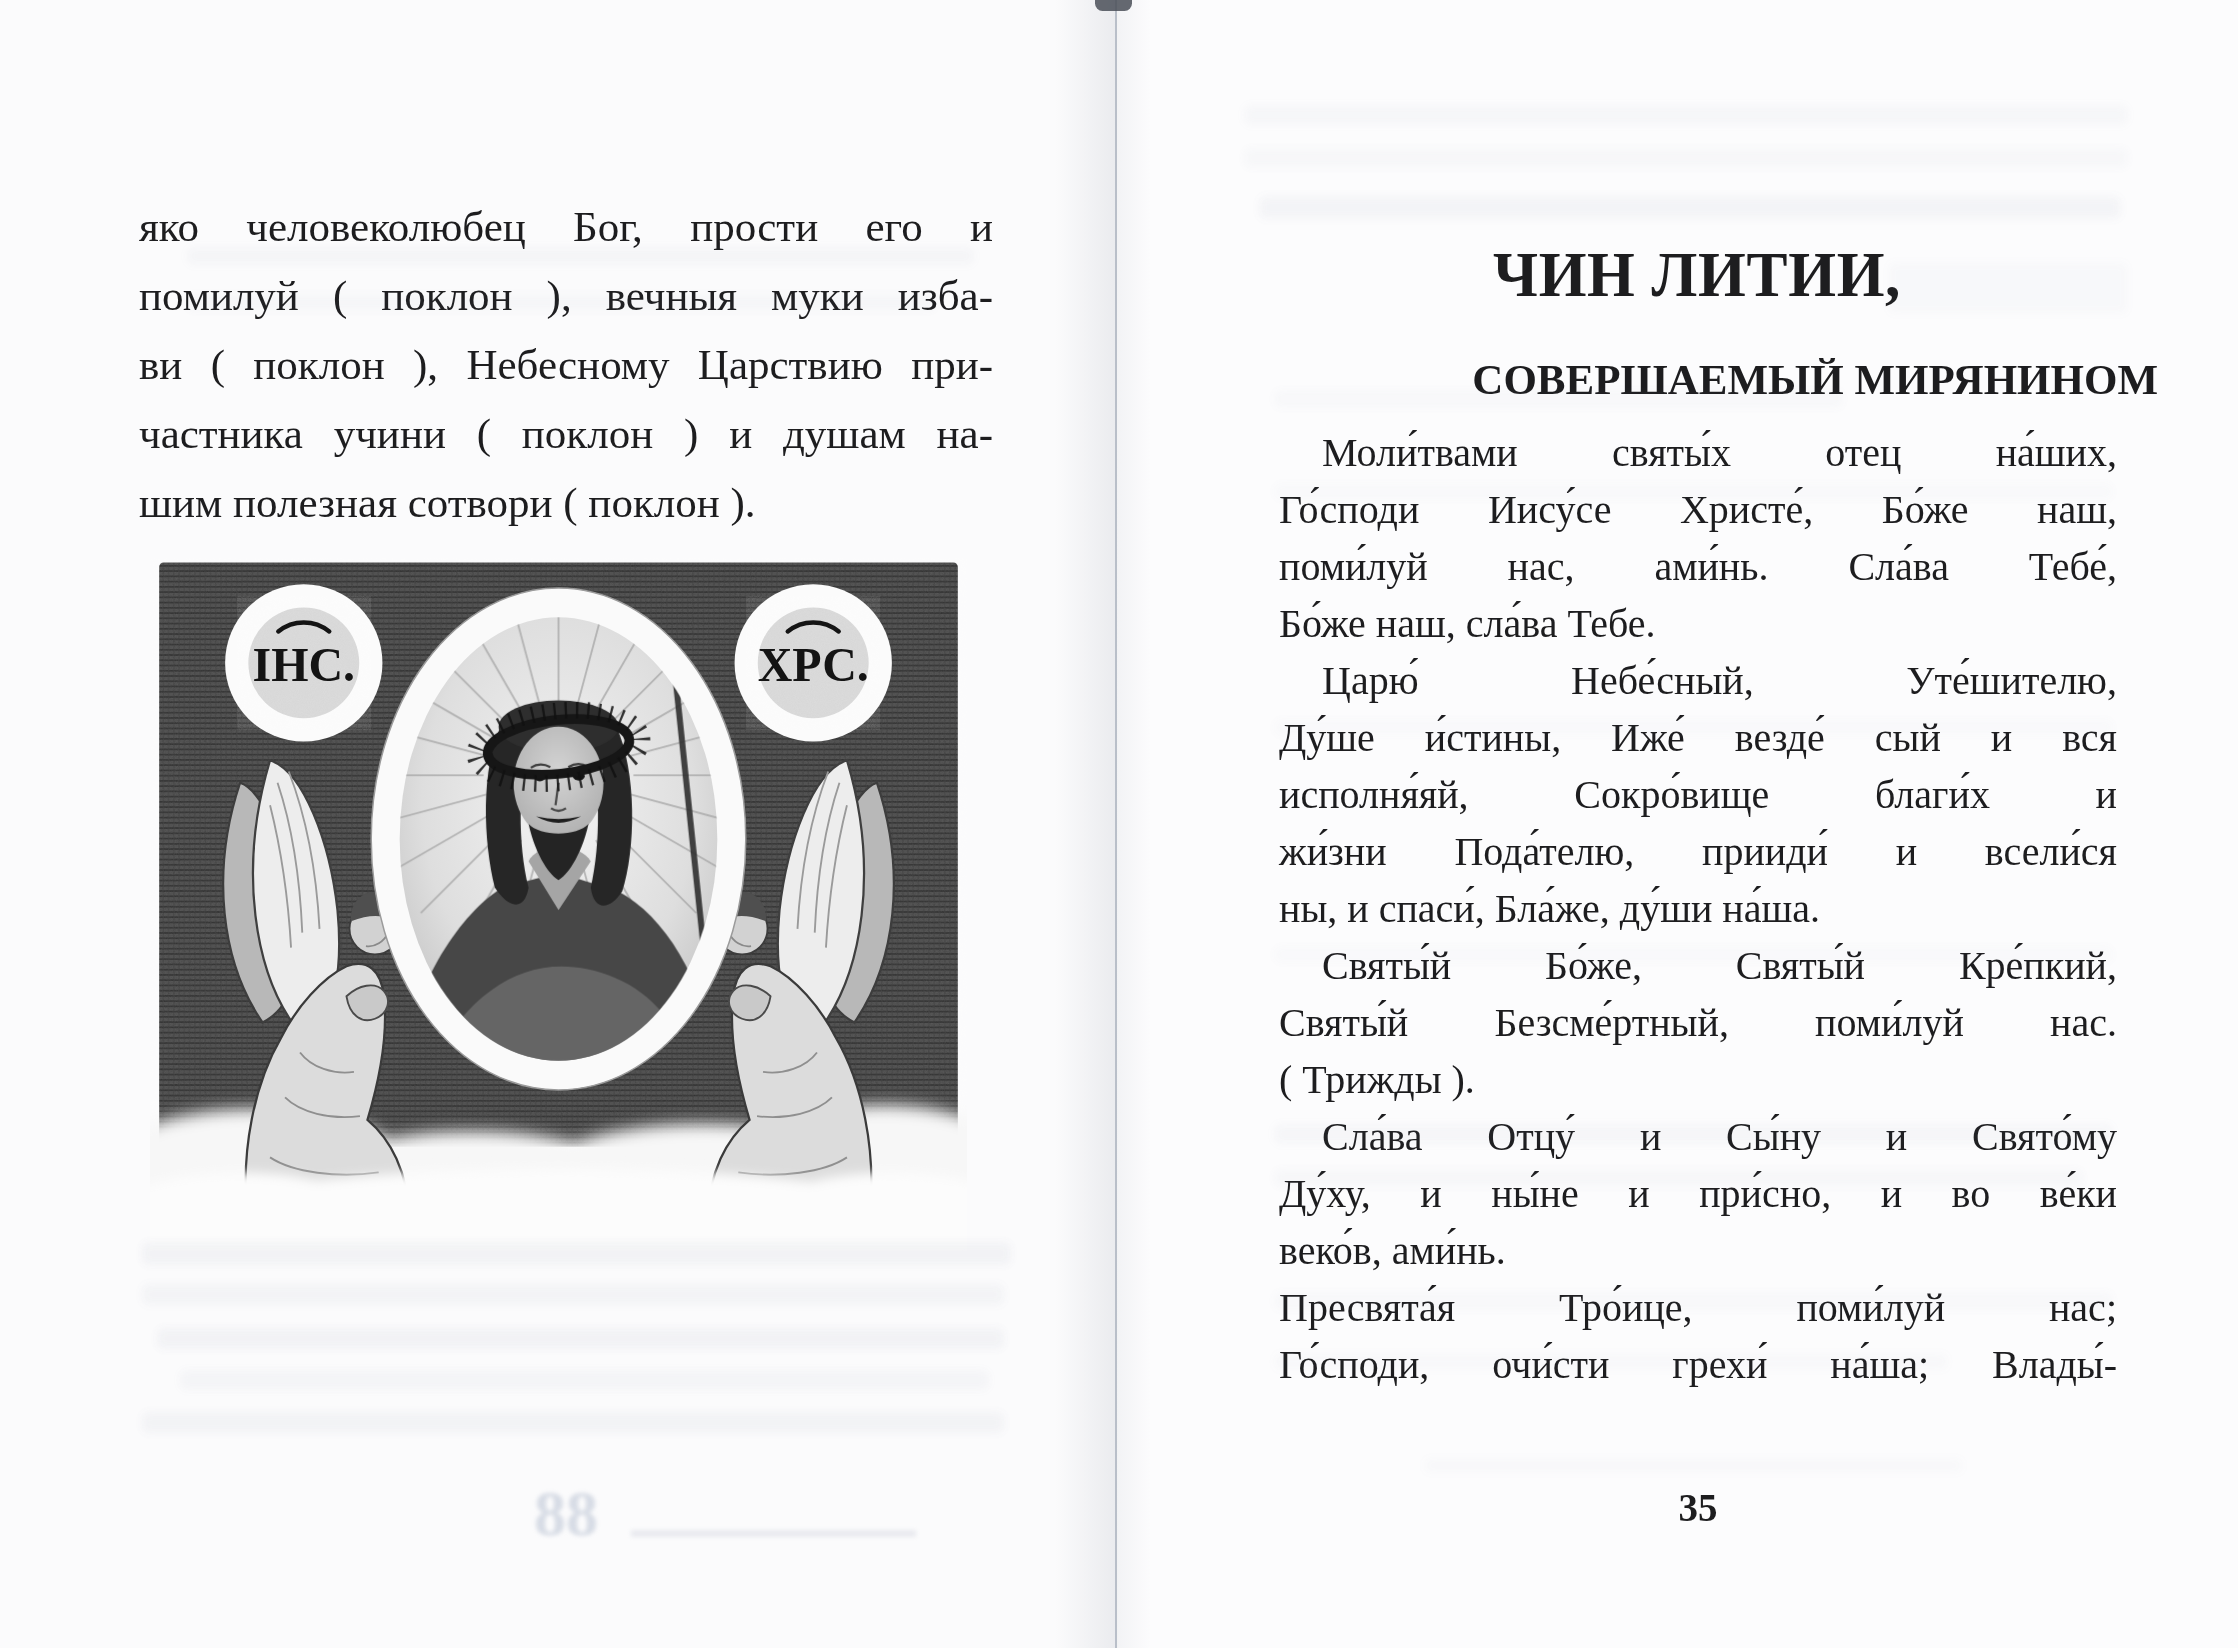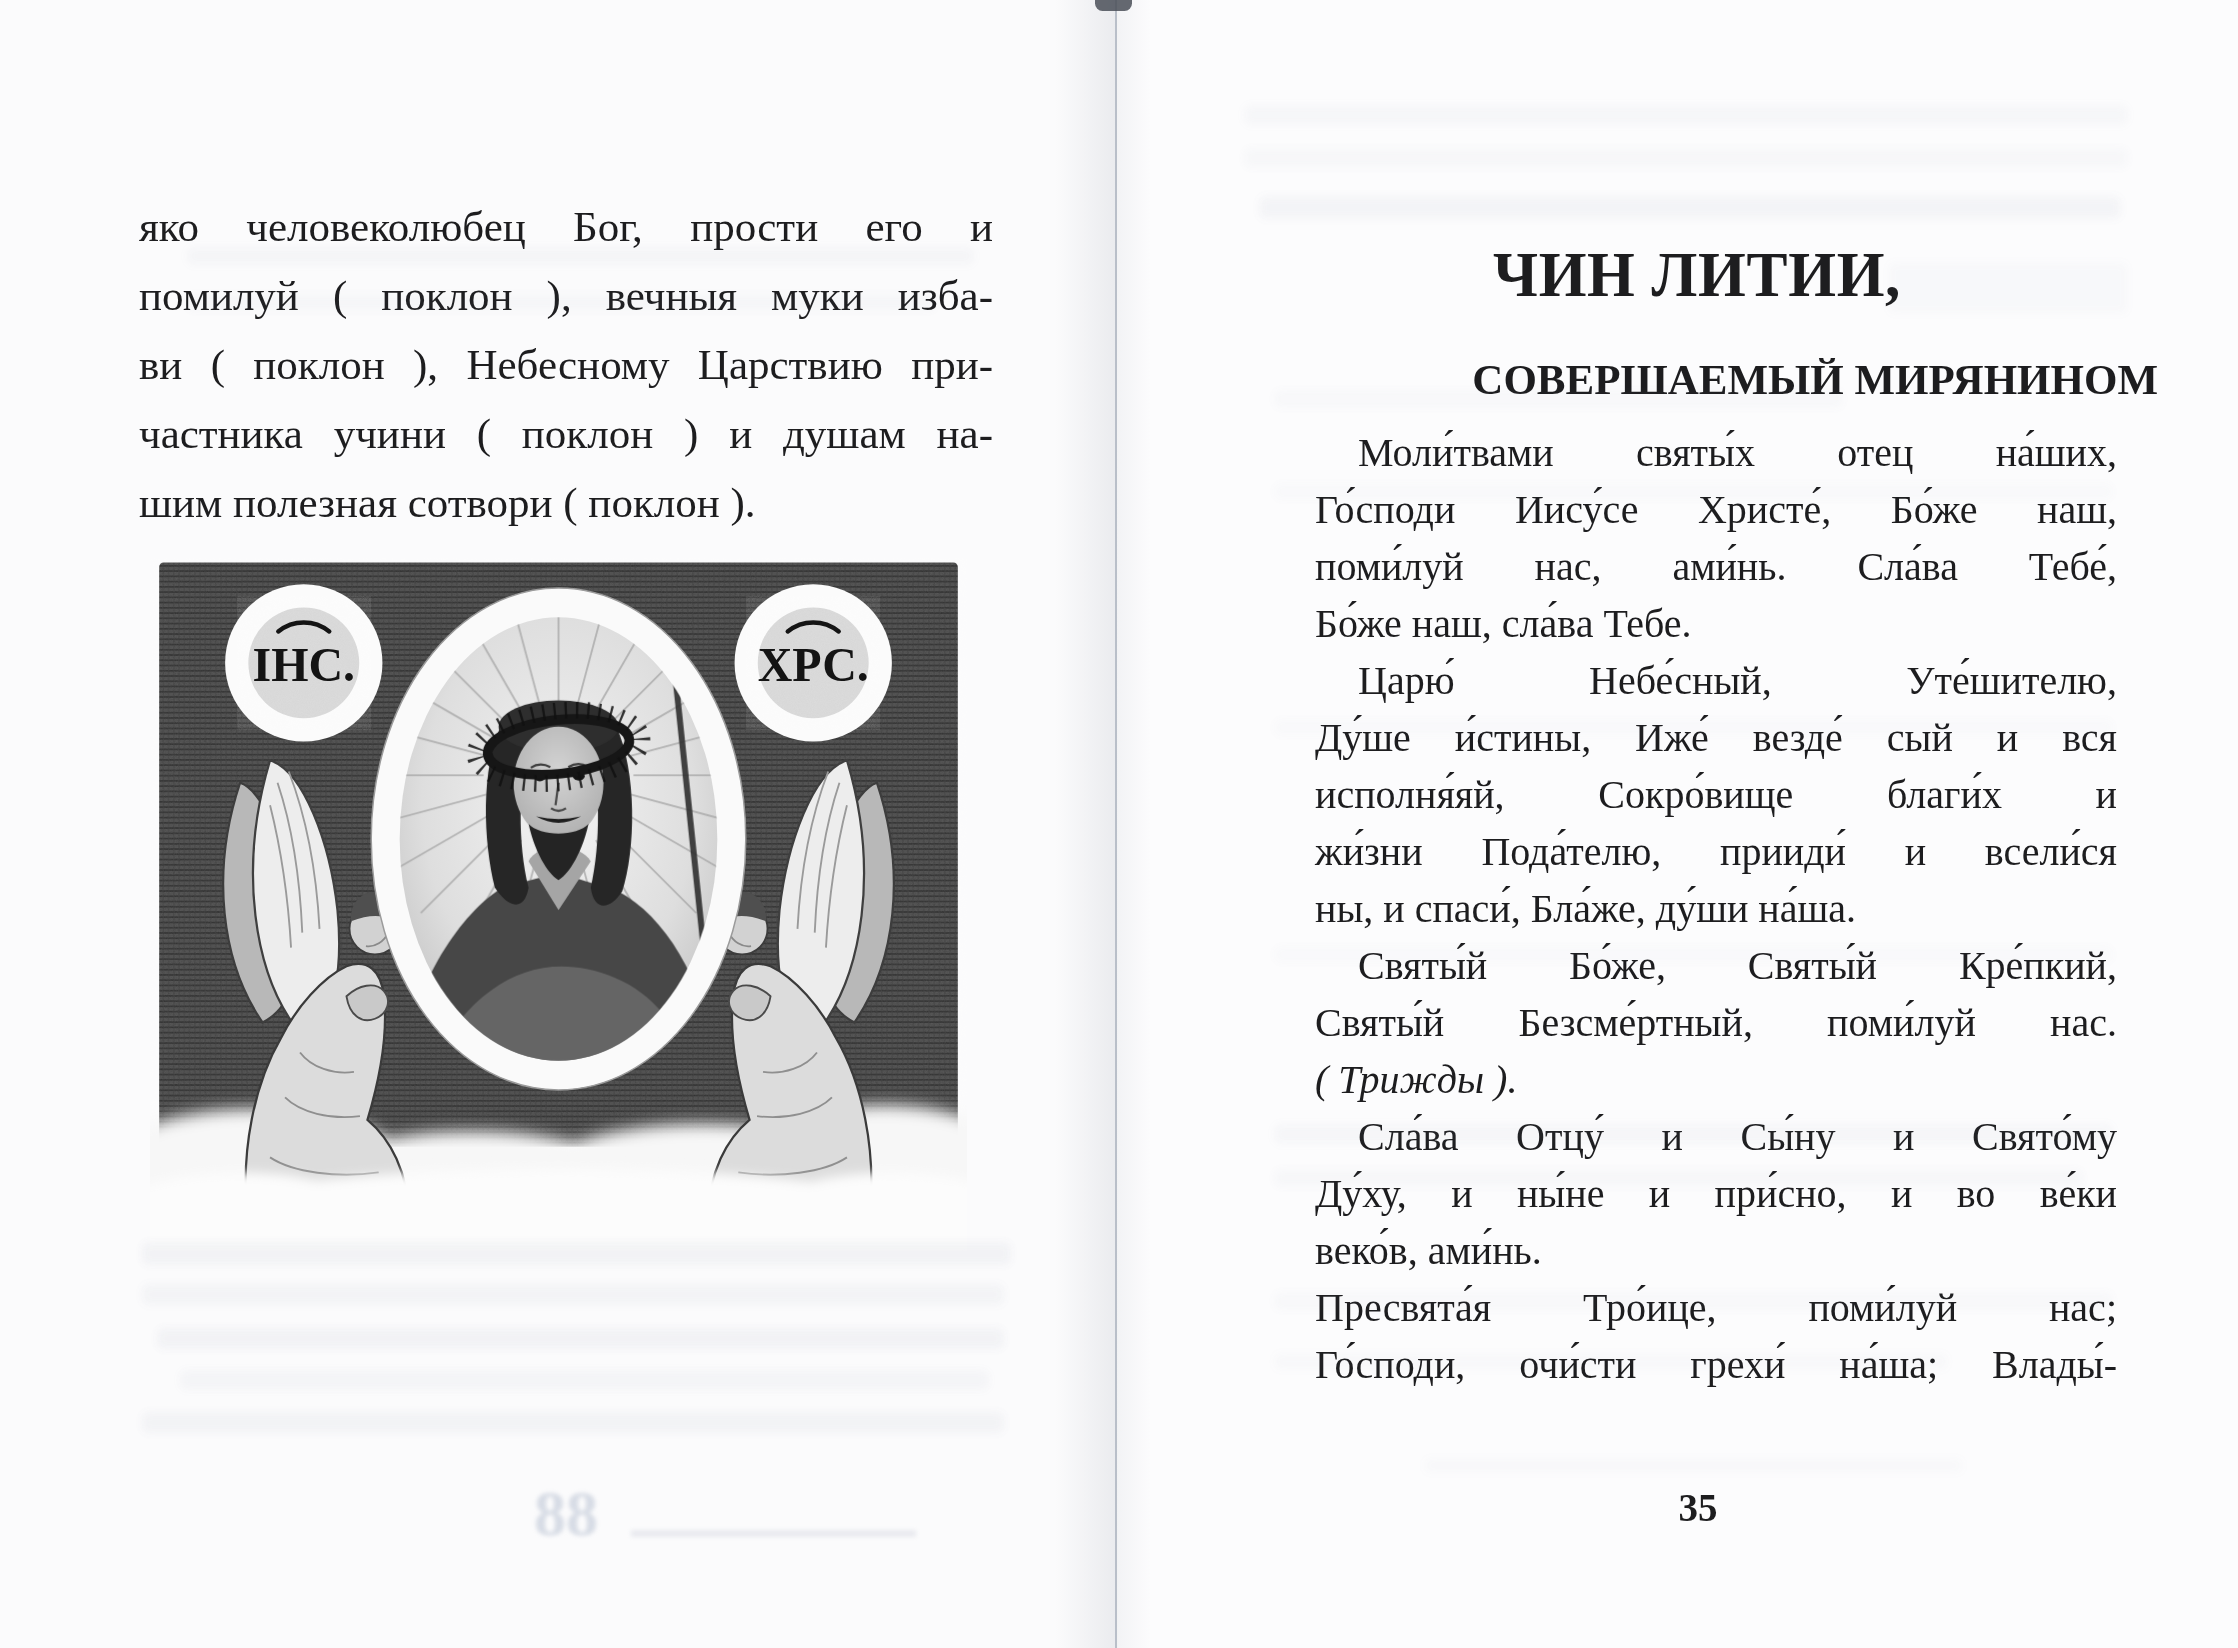--- a/index.html
+++ b/index.html
@@ -30,24 +30,24 @@
 
   
   .engraving{position:absolute;left:150px;top:558px;width:817px;height:693px;}
 
   
   .title{position:absolute;left:1236px;top:238px;width:922px;text-align:center;
     font-size:64px;font-weight:700;letter-spacing:0.7px;transform:scaleX(.96);transform-origin:center;}
   .subtitle{position:absolute;left:1236px;top:355px;width:922px;text-align:right;
     font-size:43px;font-weight:700;}
   .rtext{position:absolute;left:1279px;top:424px;width:838px;font-size:40px;line-height:57px;}
-  .rl{text-align:justify;text-align-last:justify;margin-left:36px;}
+  .rl{text-align:justify;text-align-last:justify;}
   .rl.ind{padding-left:43px;}
   .rl.last{text-align-last:left;}
-  .rl.it{font-style:italic;}
+  .rl.it{}
   .pagenum{position:absolute;left:1279px;top:1485px;width:838px;text-align:center;
     font-size:39px;font-weight:700;}
 
   
   .sm{position:absolute;background:rgba(125,138,160,.09);filter:blur(4.5px);border-radius:6px;}
   .ghostnum{position:absolute;left:506px;top:1477px;width:120px;text-align:center;
     font-size:64px;font-weight:700;color:rgba(130,145,175,.30);filter:blur(2.2px);
     transform:scaleX(-1);}
   .ghoststreak{position:absolute;left:631px;top:1530px;width:285px;height:6.7px;
     background:rgba(125,138,160,.14);filter:blur(2.2px);}

